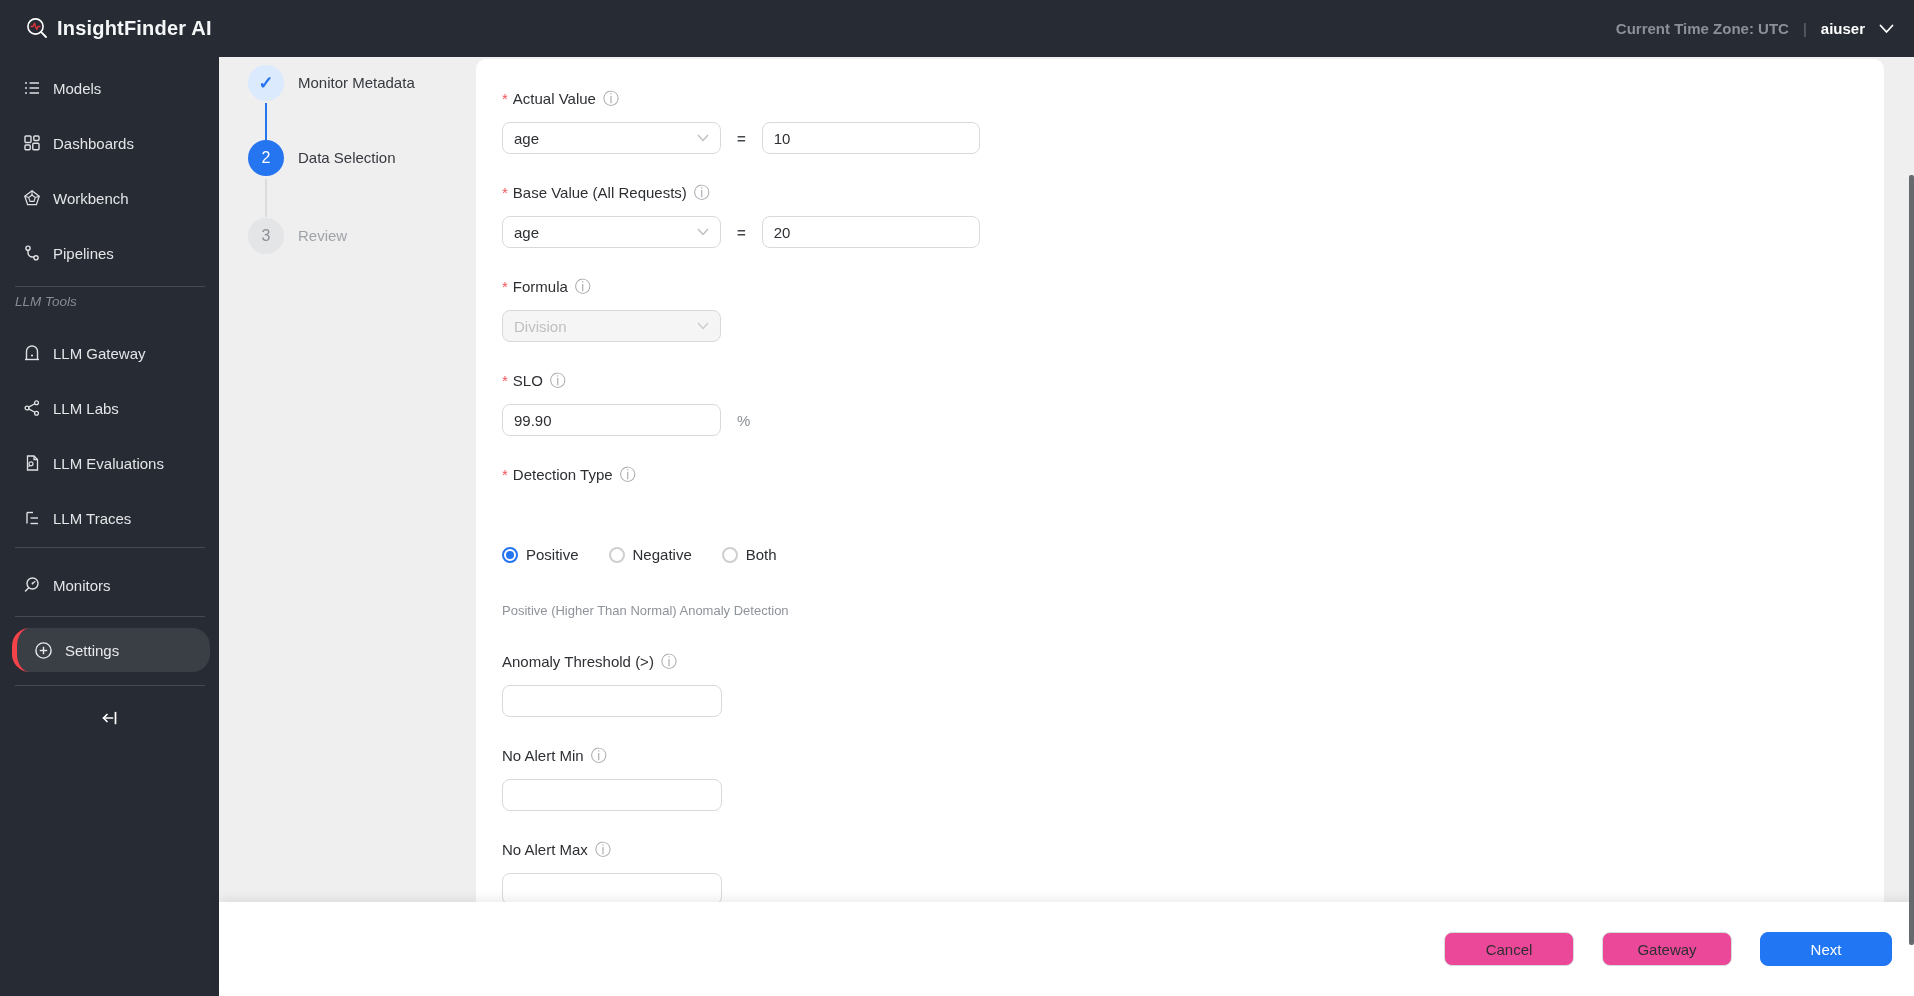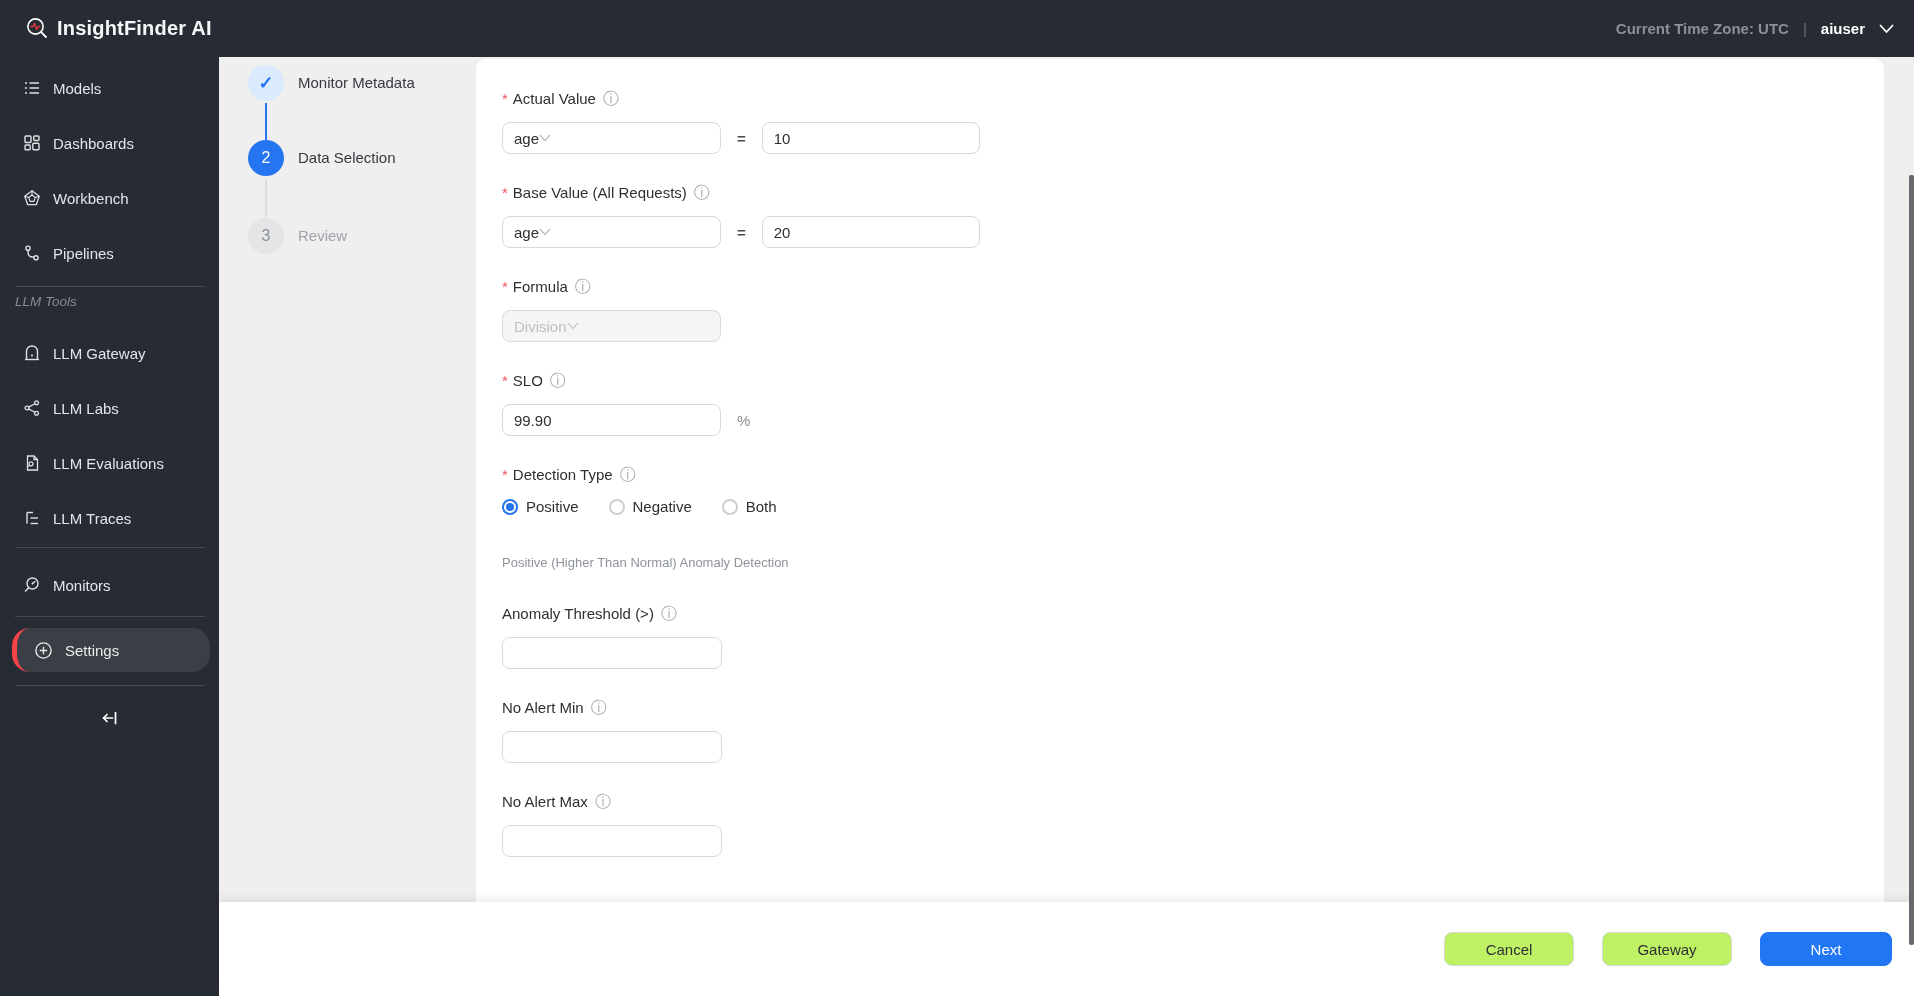--- a/index.html
+++ b/index.html
@@ -45,42 +45,42 @@
 
   
   .card { position:absolute; left:476px; top:59px; width:1408px; height:843px; background:#ffffff;
           border-radius:10px 10px 0 0; padding:31px 0 0 26px; overflow:hidden; z-index:1; }
   .form-label { display:flex; align-items:center; font-size:15px; color:#2d2f33; margin-bottom:15px; }
   .req { color:#f5565c; margin-right:5px; font-size:15px; }
   .info { color:#a3a6aa; font-size:16px; margin-left:7px; line-height:1; cursor:pointer; }
   .form-item { margin-bottom:30px; }
   .ctl-row { display:flex; align-items:center; }
   .sel { width:219px; height:32px; border:1px solid #d9d9d9; border-radius:8px; background:#fff;
-         display:flex; align-items:center; padding:0 11px;
+         display:flex; align-items:center; justify-content:space-between; padding:0 11px;
          font-size:15px; color:#2d2f33; cursor:pointer; }
   .sel.disabled { background:#f5f5f5; color:#bfbfbf; cursor:not-allowed; }
   .eq { margin:0 16px; font-size:15px; font-weight:700; color:#45484d; }
   .txt { width:218px; height:32px; border:1px solid #d9d9d9; border-radius:8px; padding:0 11px;
          font-size:15px; color:#2d2f33; font-family:"Liberation Sans",sans-serif; outline:none; }
   .suffix { margin-left:16px; font-size:15px; color:#8c8f95; }
   .radio-group { display:flex; align-items:center; gap:30px; }
-  .radio-opt { display:flex; align-items:center; gap:8px; cursor:pointer; font-size:15px; color:#2d2f33; }
+  .radio-opt { display:flex; align-items:center; gap:8px; cursor:pointer; font-size:15px; color:#2d2f33;margin-top:48px; }
   .radio-circle { width:16px; height:16px; border-radius:50%; border:2px solid #cfcfcf; background:#fff; position:relative; }
   .radio-circle.checked { border-color:#2574f0; }
   .radio-circle.checked::after { content:""; position:absolute; left:2px; top:2px; width:8px; height:8px;
                                  border-radius:50%; background:#2574f0; }
   .section-heading { font-size:13px; font-weight:400; color:#8e939a; margin:40px 0 35px 0; }
 
   
   .footer { position:absolute; left:219px; top:902px; width:1695px; height:94px; background:#ffffff;
             box-shadow:0 -4px 10px rgba(0,0,0,.07); display:flex; align-items:center; justify-content:flex-end;
             gap:28px; padding-right:22px; z-index:6; }
   .btn { height:34px; border-radius:8px; font-size:15px; font-family:"Liberation Sans",sans-serif;
          cursor:pointer; display:flex; align-items:center; justify-content:center; }
-  .btn-default { width:130px; background:#bef264; border:1px solid #d9d9d9; color:#2d2f33; }
+  .btn-default { width:130px; background:#ec4899; border:1px solid #d9d9d9; color:#2d2f33; }
   .btn-primary { width:132px; background:#2176f3; border:1px solid #2176f3; color:#fff; }
 
   .scroll-thumb { position:absolute; left:1909px; top:175px; width:5px; height:770px;
                   background:#66696e; border-radius:2px; z-index:7; cursor:grab; }
 </style>
 </head>
 <body>
 
 <div class="header">
   <div class="logo">

